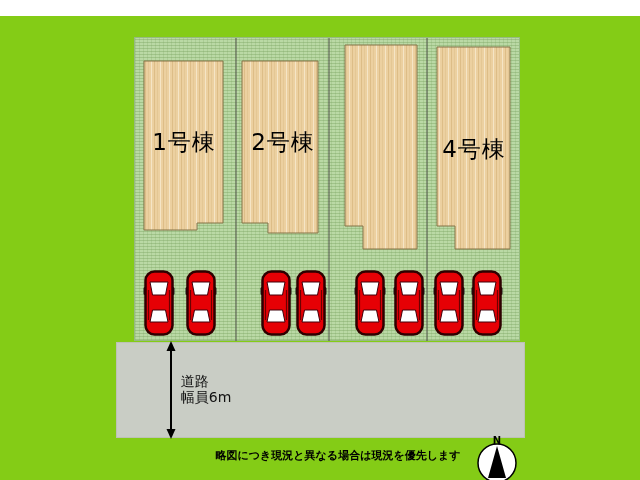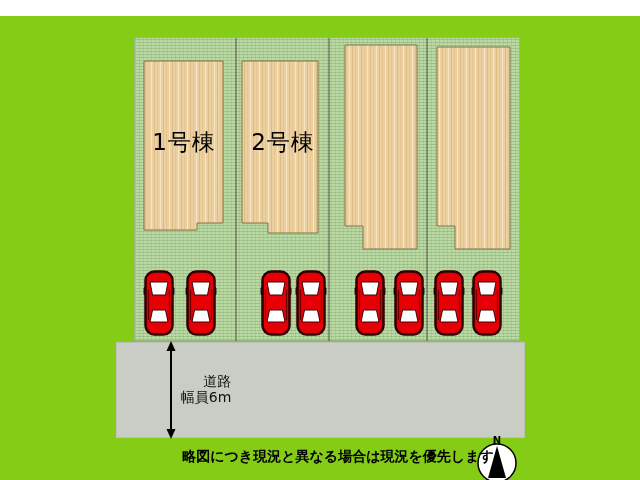--- a/index.html
+++ b/index.html
@@ -25,25 +25,25 @@
   }
   
   .overlay{position:absolute;left:0;top:0;width:640px;height:480px;}
   
   .lot-label{
     position:absolute;transform:translate(-50%,-50%);
     font-size:23px;letter-spacing:1px;color:#000;white-space:nowrap;z-index:5;
   }
   .road-label{
     position:absolute;left:206px;top:357px;transform:translateX(-50%);
-    text-align:right;font-size:14px;line-height:16px;color:#111;z-index:5;white-space:nowrap;
+    text-align:left;font-size:14px;line-height:16px;color:#111;z-index:5;white-space:nowrap;
   }
   .caption{
     position:absolute;left:338px;top:432px;transform:translateX(-50%);
-    font-size:14px;font-weight:bold;color:#000;white-space:nowrap;z-index:5;
+    font-size:11px;font-weight:bold;color:#000;white-space:nowrap;z-index:5;
   }
   .north-label{
     position:absolute;left:497px;top:419px;transform:translateX(-50%);
     font-size:10px;font-weight:bold;color:#000;z-index:6;
   }
 </style>
 </head>
 <body>
 
 <div class="canvas">
@@ -96,20 +96,21 @@
     </g>
 
     <g>
       <circle cx="497" cy="447" r="19" fill="#ffffff" stroke="#000" stroke-width="1.5"></circle>
       <polygon points="497,430 488,462 506,462" fill="#000"></polygon>
     </g>
   </svg>
 
   <div class="lot-label" style="left:184px;top:126px">1号棟</div>
   <div class="lot-label" style="left:283px;top:126px">2号棟</div>
+  <div class="lot-label" style="left:474px;top:133px">4号棟</div>
 
   <div class="road-label">
     <div>道路</div>
     <div>幅員6m</div>
   </div>
 
   <div class="caption">略図につき現況と異なる場合は現況を優先します</div>
 
   <div class="north-label">N</div>
 

